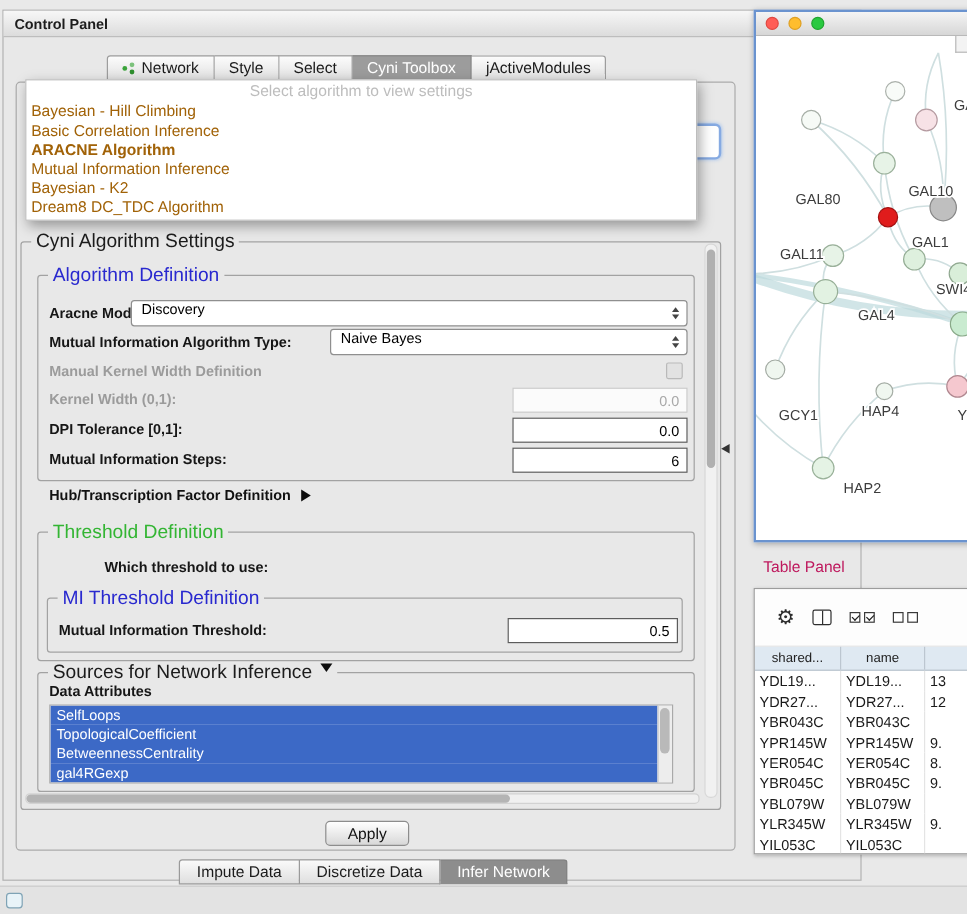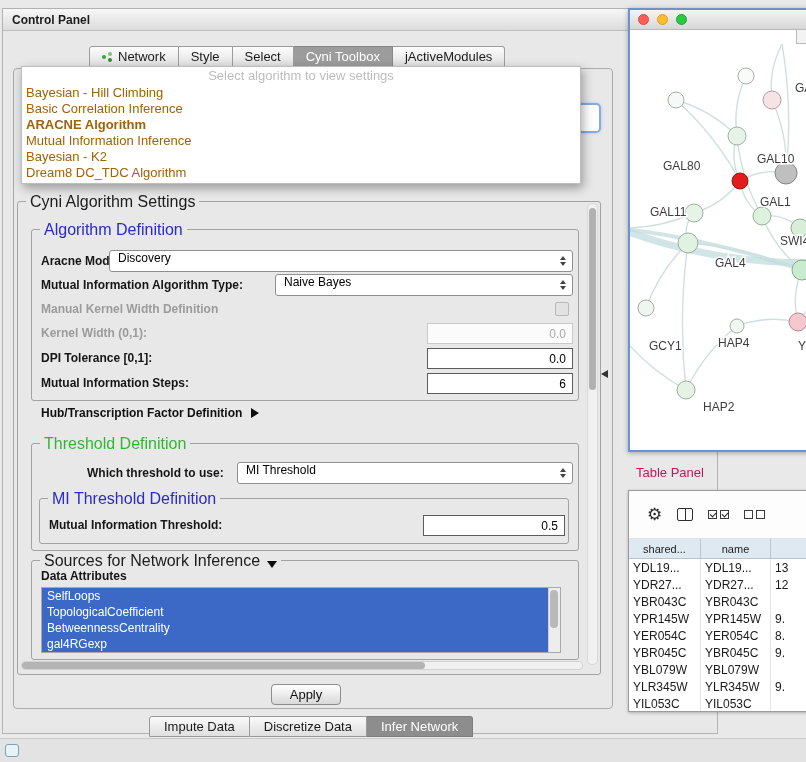--- a/index.html
+++ b/index.html
@@ -30,21 +30,21 @@
   #dropdown{position:absolute;left:18px;top:57px;width:560px;background:#fff;border:1px solid #bdbdbd;box-shadow:2px 4px 10px rgba(0,0,0,.35);z-index:5;padding-bottom:2px}
   #dd-placeholder{height:18px;line-height:18px;text-align:center;color:#bdbdbd;font-size:13px}
   .dd-item{height:16px;line-height:16px;padding-left:4px;font-size:13px;color:#a16207;white-space:nowrap}
   .dd-item.selected{font-weight:bold}
 
   
   .fs{position:absolute;border:1px solid #a2a2a2;border-radius:3px}
   .legend{position:absolute;top:-8px;left:8px;background:#e8e8e8;padding:0 4px;font-size:16px;line-height:15px;color:#1c1c1c;white-space:nowrap}
   .legend.blue{color:#2929cf}
   .legend.green{color:#33b533}
-  .legend-flex{display:flex;align-items:flex-end;gap:7px}
+  .legend-flex{display:flex;align-items:flex-start;gap:7px}
   #fs-settings{left:14px;top:192px;width:584px;height:474px}
   #fs-algdef{left:28px;top:220px;width:548px;height:172px}
   #fs-threshold{left:28px;top:434px;width:548px;height:108px}
   #fs-mithr{left:36px;top:489px;width:530px;height:46px}
   #fs-sources{left:28px;top:551px;width:548px;height:100px}
 
   .flabel{position:absolute;font-weight:bold;font-size:12px;line-height:22px;height:22px;color:#161616;white-space:nowrap}
   .flabel.dis{color:#9b9b9b}
 
   .combo{position:absolute;height:22px;background:#fff;border:1px solid #8f8f8f;border-radius:3px;display:flex;align-items:flex-start;padding:0 14px 0 8px;font-size:12px;color:#000}
@@ -202,27 +202,20 @@
 
     <div id="hub-row">
       <span>Hub/Transcription Factor Definition</span>
       <i id="hub-arrow"></i>
     </div>
 
     <div id="fs-threshold" class="fs">
       <span class="legend green">Threshold Definition</span>
     </div>
     <span id="lbl-which" class="flabel">Which threshold to use:</span>
-    <div id="cb-which" class="combo">
-      <span>MI Threshold</span>
-      <span class="arrs">
-          <i class="arr-up"></i>
-          <i class="arr-dn"></i>
-        </span>
-    </div>
     <div id="fs-mithr" class="fs">
       <span class="legend blue">MI Threshold Definition</span>
     </div>
     <span id="lbl-mithr" class="flabel">Mutual Information Threshold:</span>
     <input id="in-mithr" class="tinput" value="0.5" style="">
 
     <div id="fs-sources" class="fs">
       <span class="legend legend-flex">
         <span>Sources for Network Inference</span>
         <i id="sources-arrow"></i>

